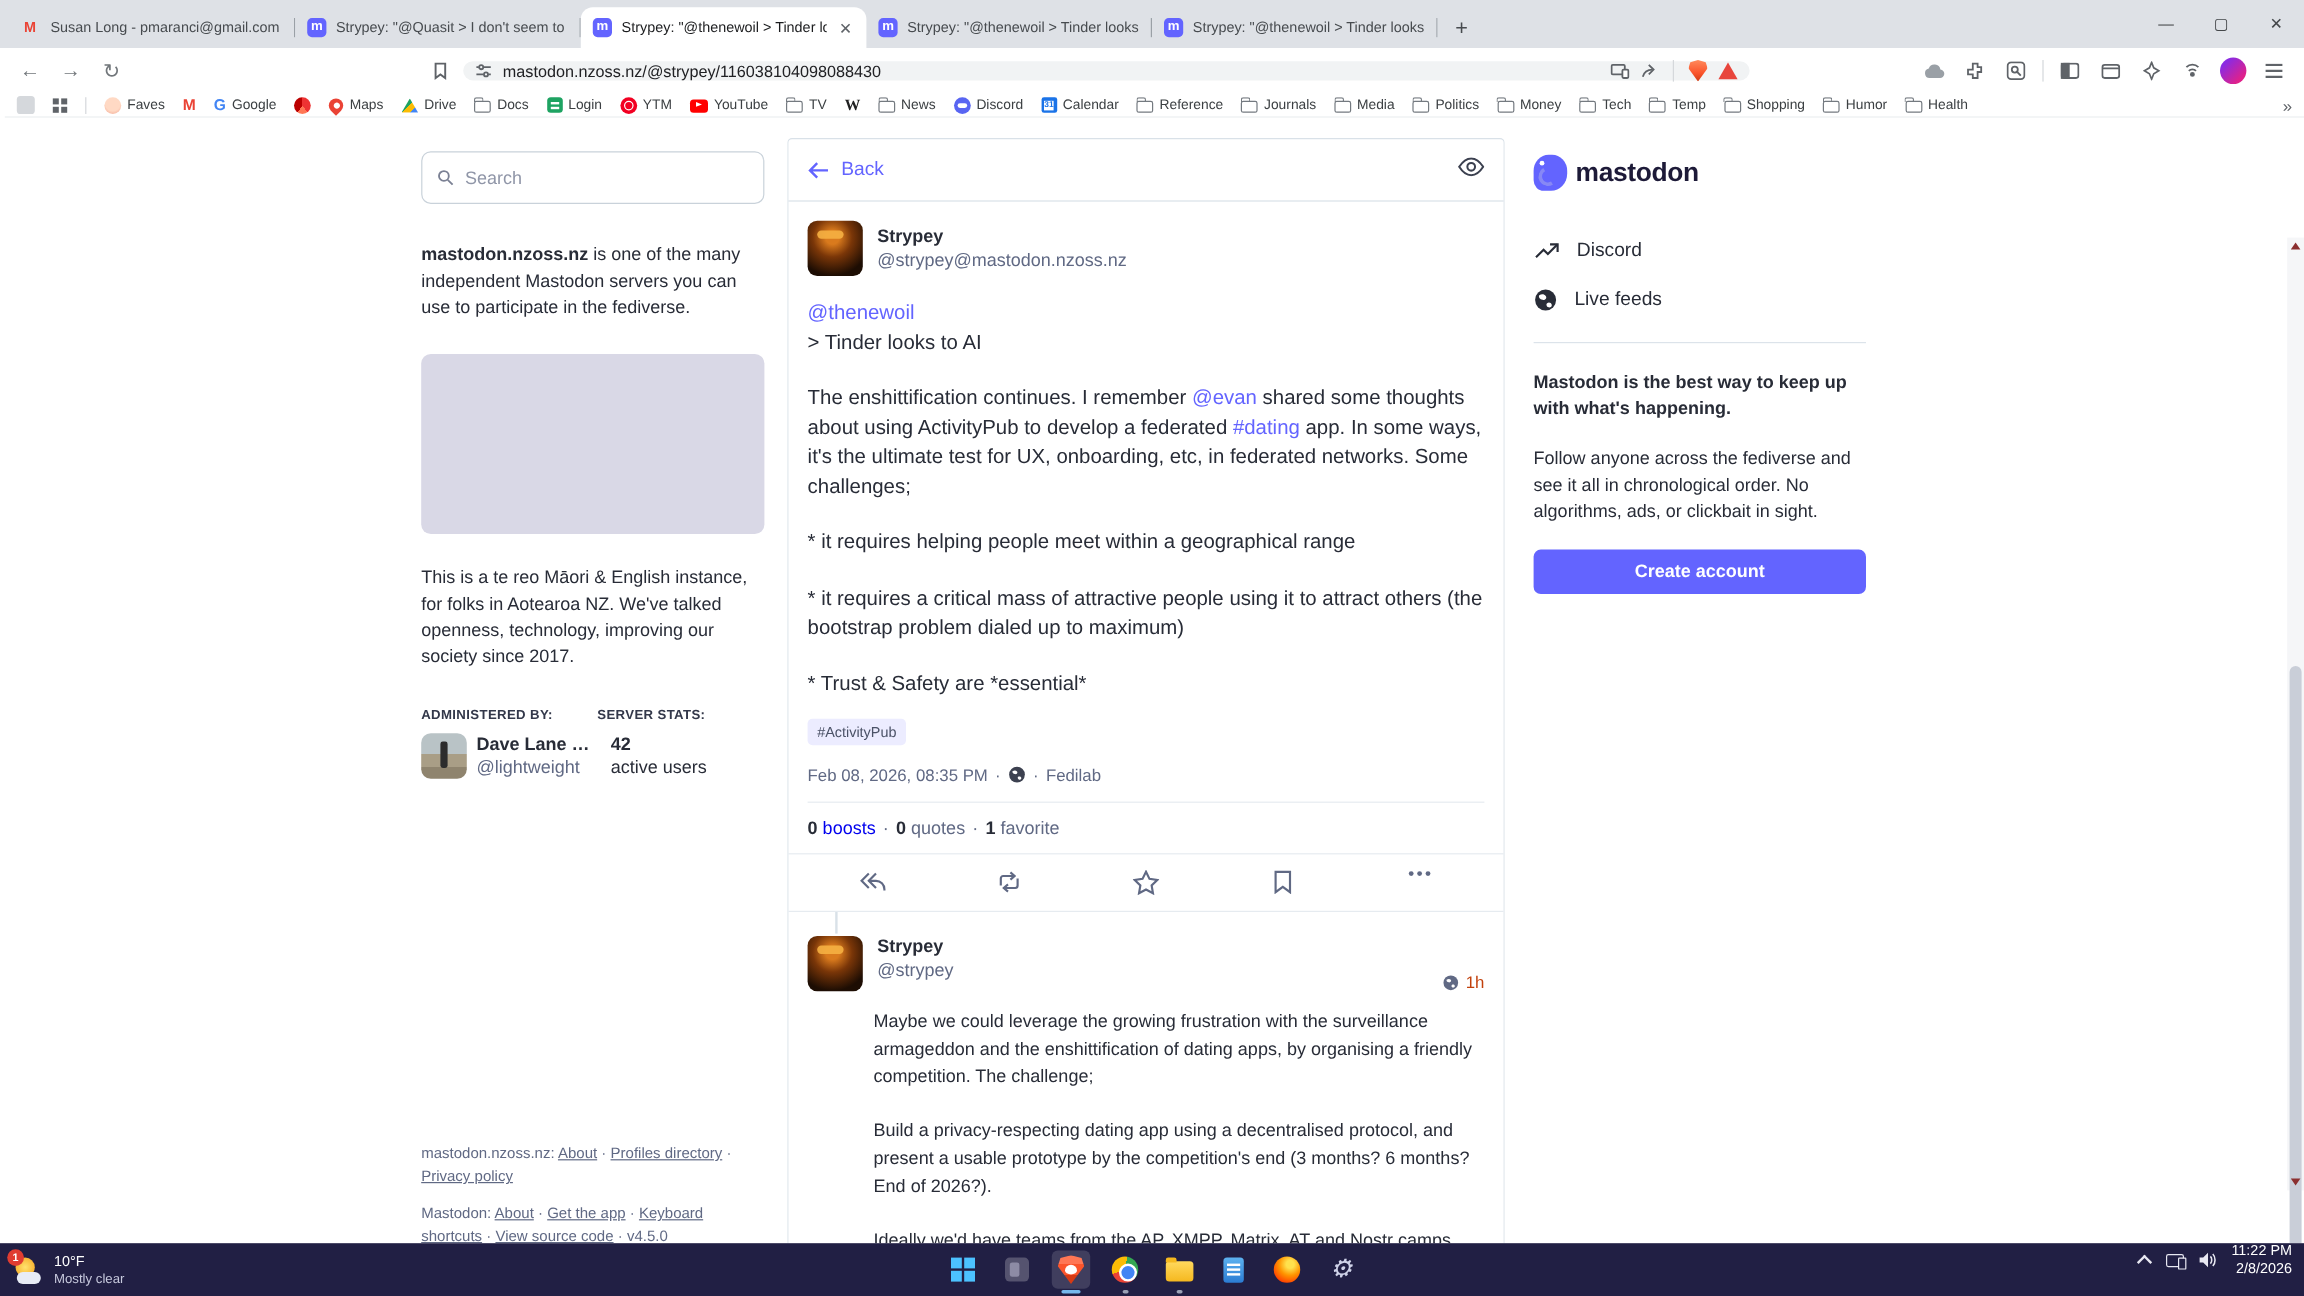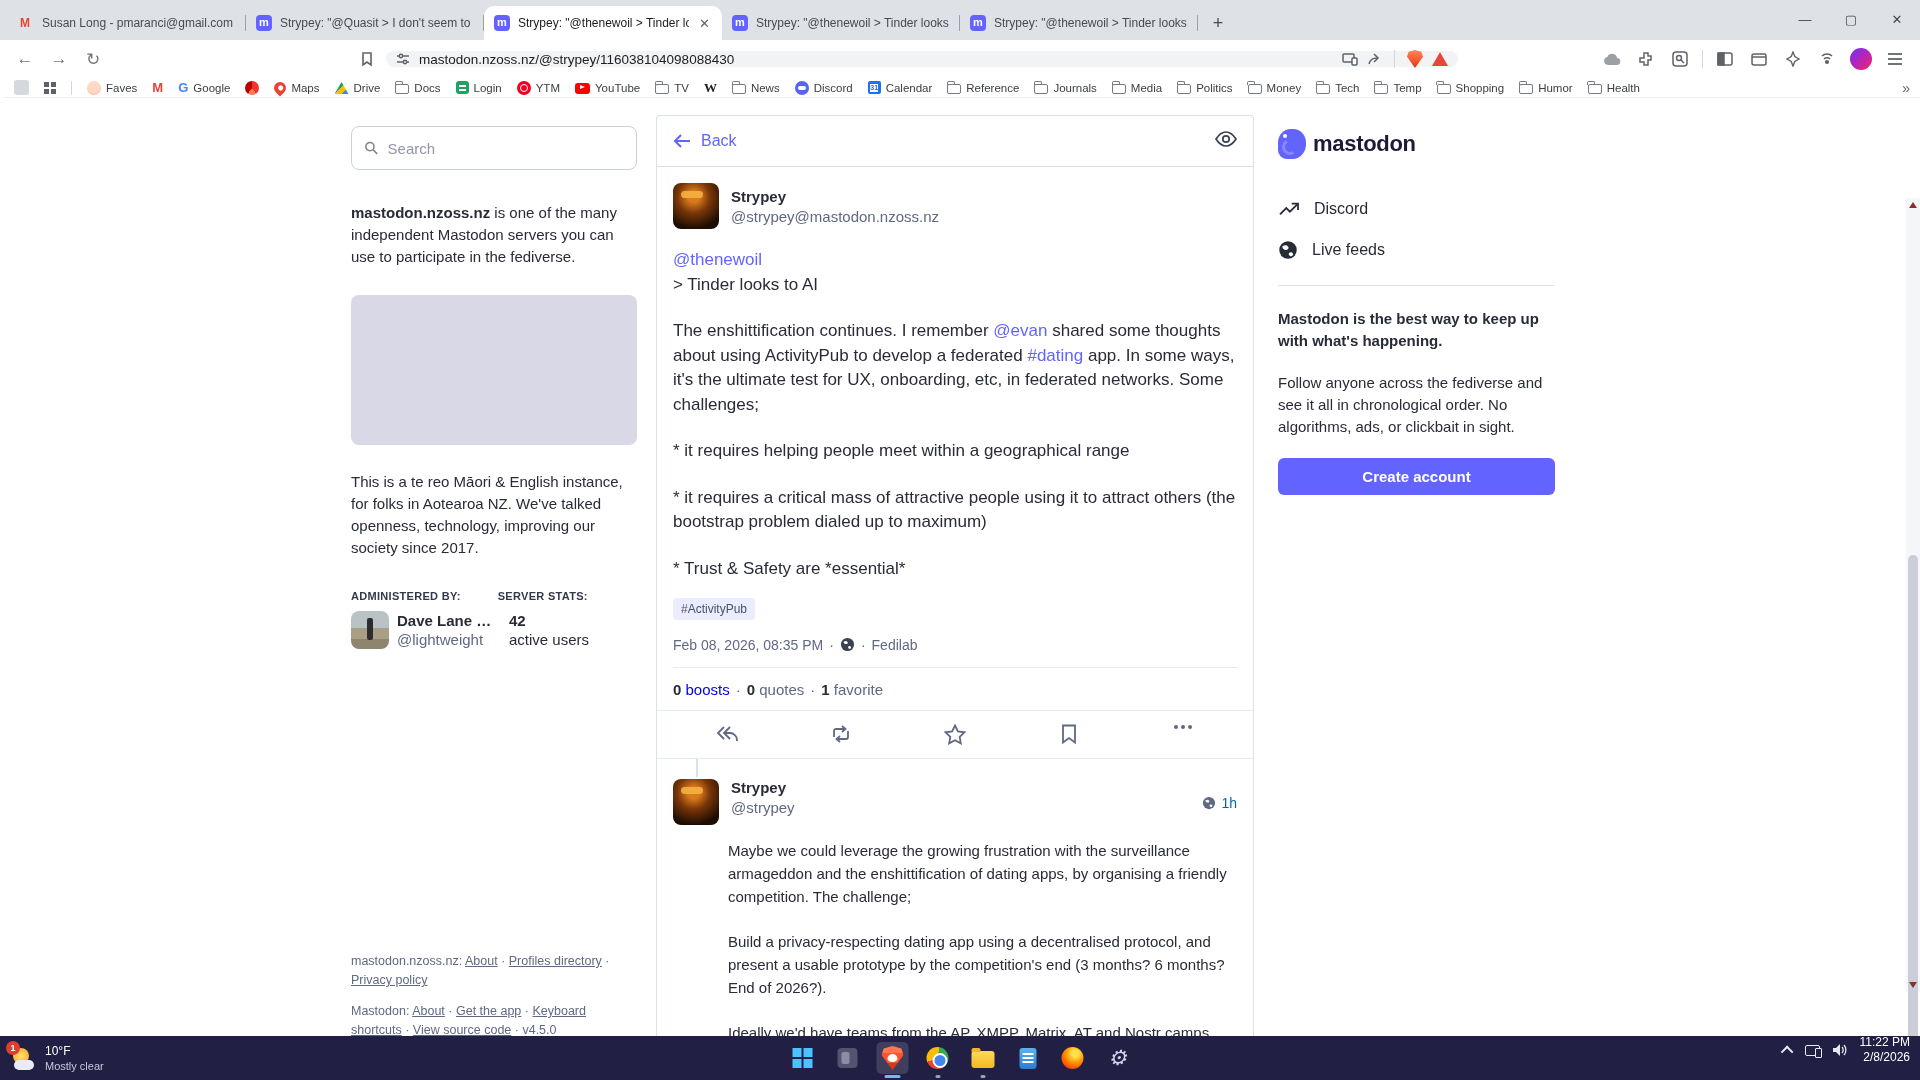--- a/index.html
+++ b/index.html
@@ -102,21 +102,21 @@
   .date-row { margin-top:17px; font-size:14px; color:#606984; display:flex; align-items:flex-start; gap:6px; padding-bottom:14px; border-bottom:1px solid #e6ebf0; }
   .dot::before { content:"·"; }
   .date-row a { color:#606984; text-decoration:none; }
   .stats-row { font-size:15px; color:#606984; padding:13px 0 12px; display:flex; gap:6px; align-items:center; }
   .stats-row b { color:#282c37; }
   .actions { border-top:1px solid #e6ebf0; border-bottom:1px solid #e6ebf0; margin:0 -16px; padding:13px 40px; display:flex; justify-content:space-between; }
   .act { width:60px; display:flex; justify-content:center; }
   .reply { padding:20px 16px 0; position:relative; }
   .reply::before { content:""; position:absolute; left:39px; top:0; width:2px; height:18px; background:#d9e1e8; }
   .r-head { display:flex; gap:12px; }
-  .r-meta { margin-left:auto; display:flex; gap:5px; align-items:center; color:#0369a1; font-size:14px; padding-top:2px; }
+  .r-meta { margin-left:auto; display:flex; gap:5px; align-items:flex-end; color:#c2410c; font-size:14px; padding-top:2px; }
   .r-body { margin:14px 0 0 55px; font-size:15px; line-height:23px; }
   .r-body p { margin-bottom:22px; }
 
   .col-right { position:absolute; left:1278px; top:30px; width:277px; color:#282c37; }
   .brand { display:flex; align-items:center; gap:7px; }
   .m-glyph { width:28px; height:30px; background:#6364ff; border-radius:45% 45% 48% 30%; position:relative; }
   .m-glyph::before { content:""; position:absolute; left:5px; top:5px; width:4px; height:4px; border-radius:50%; background:#fff; }
   .m-glyph::after { content:""; position:absolute; left:4px; bottom:4px; width:10px; height:10px; border-radius:50%; border:3px solid #8788f5; border-top-color:transparent; border-right-color:transparent; transform:rotate(15deg); }
   .brand-word { font-size:22px; font-weight:bold; color:#1d1a38; letter-spacing:-.3px; }
   .rnav { margin-top:30px; }

